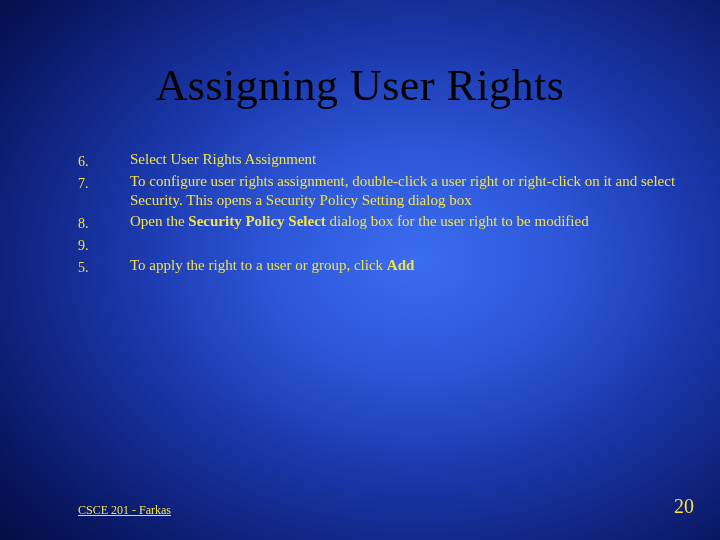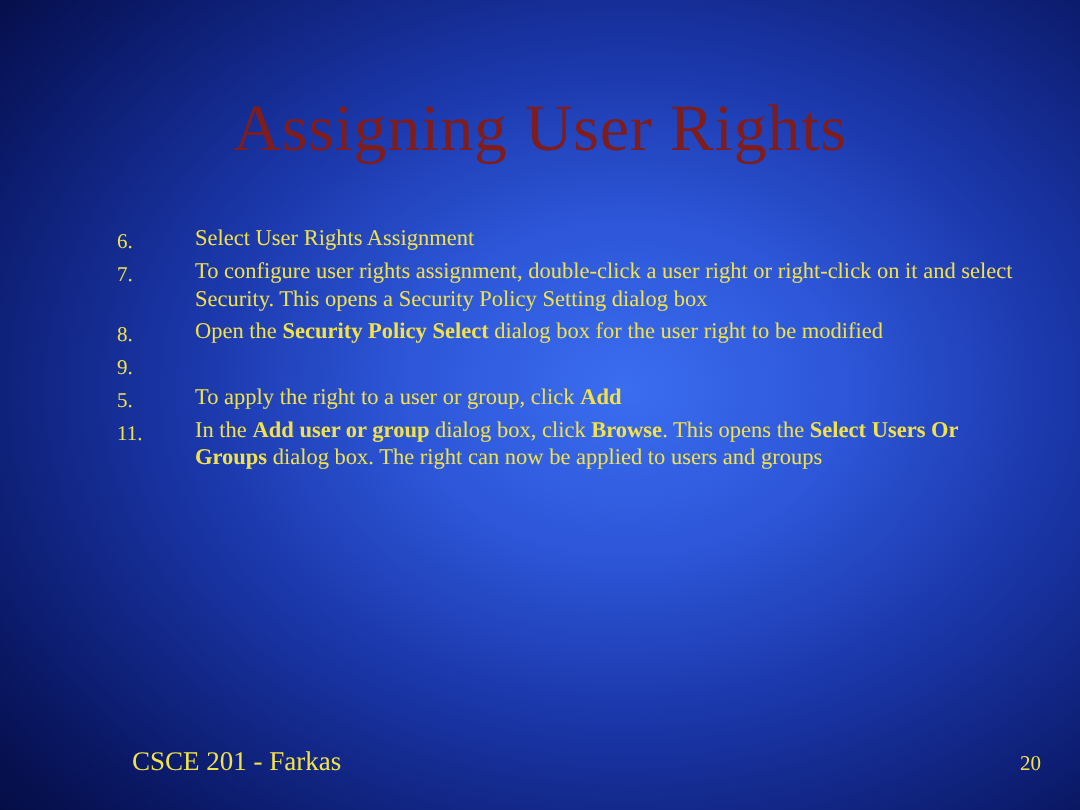--- a/index.html
+++ b/index.html
@@ -15,21 +15,21 @@
       #000000 100%);
     position: relative;
     color: #f2e24a;
   }
   .title {
     position: absolute;
     top: 60px;
     left: 0;
     width: 100%;
     text-align: center;
-    color: #7f1d1d;
+    color: #000000;
     font-size: 44px;
     font-weight: 400;
     letter-spacing: 0.5px;
   }
   .list {
     position: absolute;
     top: 150px;
     left: 78px;
     right: 40px;
   }
@@ -45,28 +45,29 @@
     padding-top: 4px;
   }
   .txt {
     font-size: 15px;
     line-height: 1.25;
   }
   .txt b { font-weight: bold; }
   .footer-left {
     position: absolute;
     bottom: 22px;
-    left: 88px;
-    font-size: 18px;
+    left: 78px;
+    font-size: 12px;
+    text-decoration: underline;
   }
   .footer-right {
     position: absolute;
     bottom: 22px;
     right: 26px;
-    font-size: 14px;
+    font-size: 20px;
   }
 </style>
 </head>
 <body>
 
 <div class="title">Assigning User Rights</div>
 
 <div class="list">
   <div class="item">
     <div class="num">6.</div>
@@ -80,20 +81,16 @@
     <div class="num">8.</div>
     <div class="txt">Open the <b>Security Policy Select</b> dialog box for the user right to be modified</div>
   </div>
   <div class="item">
     <div class="num">9.</div>
   </div>
   <div class="item">
     <div class="num">5.</div>
     <div class="txt">To apply the right to a user or group, click <b>Add</b></div>
   </div>
-  <div class="item">
-    <div class="num">11.</div>
-    <div class="txt">In the <b>Add user or group</b> dialog box, click <b>Browse</b>. This opens the <b>Select Users Or Groups</b> dialog box. The right can now be applied to users and groups</div>
-  </div>
 </div>
 
 <div class="footer-left">CSCE 201 - Farkas</div>
 <div class="footer-right">20</div>
 
 </body></html>

